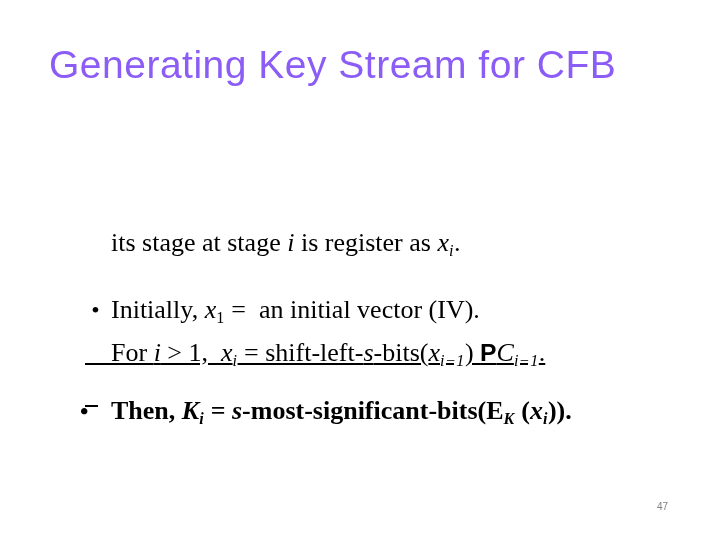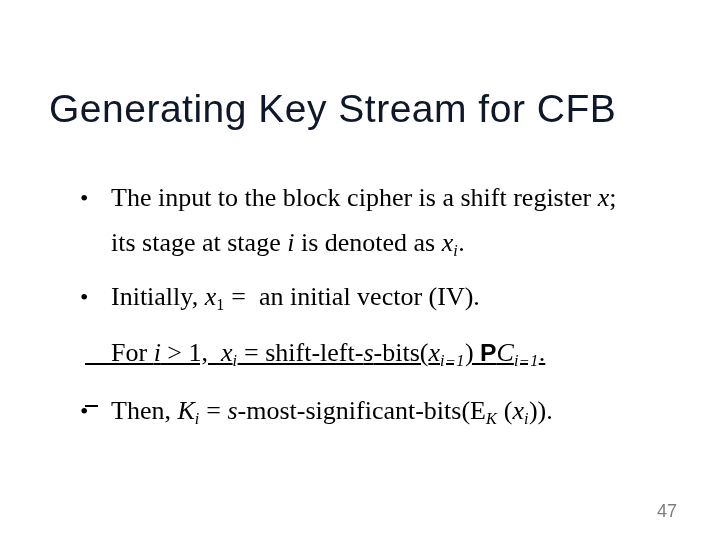--- a/index.html
+++ b/index.html
@@ -53,42 +53,39 @@
   .seg-sans {
     font-family: "Liberation Sans", sans-serif;
     font-weight: bold;
     font-size: 0.95em;
   }
   .page-number {
     position: absolute;
     left: 657px;
     top: 501px;
     font-family: "Liberation Sans", sans-serif;
-    font-size: 18px;
+    font-size: 10px;
     color: #7f7f7f;
   }
   .top-1 { top: 147px; }
   .top-2 { top: 192px; }
-  .top-3 { top: 246px; }
+  .top-3 { top: 259px; text-align: center; }
   .top-4 { top: 302px; text-decoration: underline; }
-  .top-5 { top: 360px; }
+  .top-5 { top: 360px; font-weight: bold; }
 </style>
 </head>
 <body>
 
 <div class="slide">
 
-  <div class="slide-title" style="color: #0f172a; margin-top: 44px;">Generating Key Stream for CFB</div>
+  <div class="slide-title" style="color: #8b5cf6;">Generating Key Stream for CFB</div>
 
-  <div class="line with-bullet top-1">
-    <span class="marker">•</span><span class="segs"><span class="seg-p">The input to the block cipher is a shift register </span><span class="seg-i">x</span><span class="seg-p">;</span></span>
-  </div>
 
   <div class="line no-bullet top-2">
-    <span class="segs"><span class="seg-p">its stage at stage </span><span class="seg-i">i</span><span class="seg-p"> is denoted as </span><span class="seg-i">x</span><span class="seg-isub">i</span><span class="seg-p">.</span></span>
+    <span class="segs"><span class="seg-p">its stage at stage </span><span class="seg-i">i</span><span class="seg-p"> is register as </span><span class="seg-i">x</span><span class="seg-isub">i</span><span class="seg-p">.</span></span>
   </div>
 
   <div class="line with-bullet top-3">
     <span class="marker">•</span><span class="segs"><span class="seg-p">Initially, </span><span class="seg-i">x</span><span class="seg-sub">1</span><span class="seg-p"> =  an initial vector (IV).</span></span>
   </div>
 
   <div class="line no-bullet top-4">
     <span class="segs"><span class="seg-p">For </span><span class="seg-i">i</span><span class="seg-p"> &gt; 1,  </span><span class="seg-i">x</span><span class="seg-isub">i</span><span class="seg-p"> = shift-left-</span><span class="seg-i">s</span><span class="seg-p">-bits(</span><span class="seg-i">x</span><span class="seg-isub">i−1</span><span class="seg-p">) </span><span class="seg-sans">P</span><span class="seg-i">C</span><span class="seg-isub">i−1</span><span class="seg-p">.</span></span>
   </div>
 

